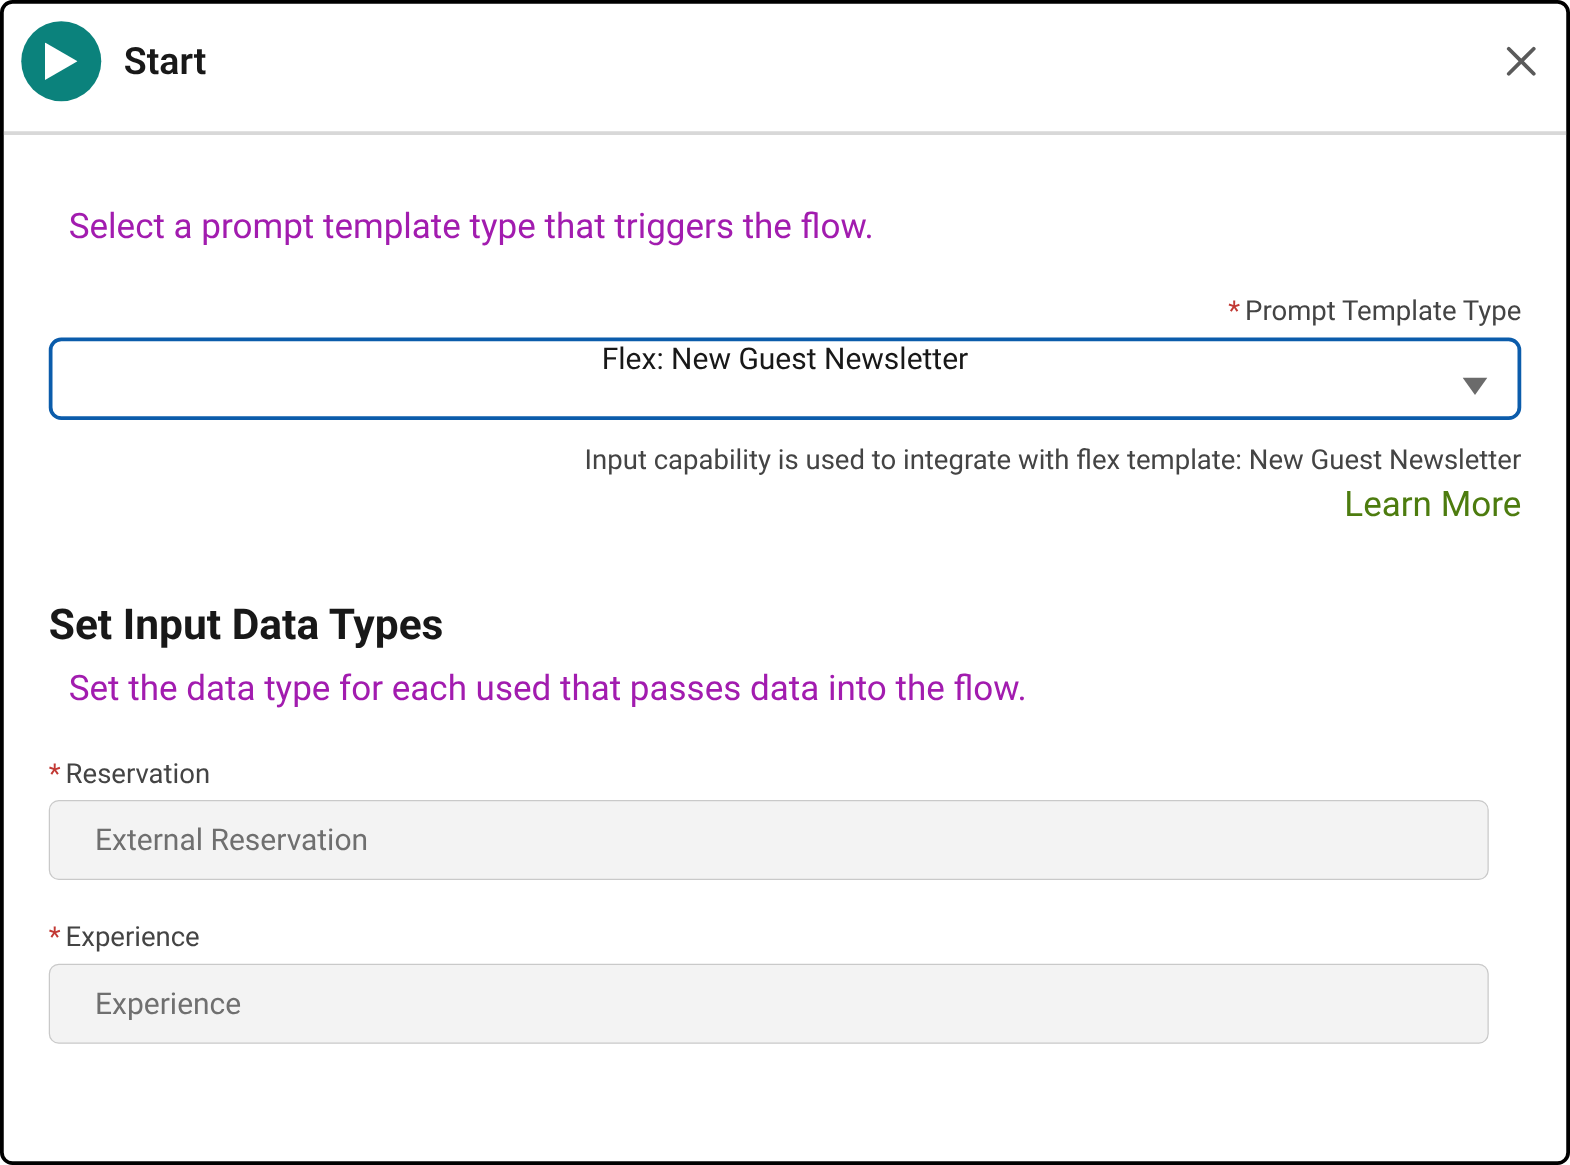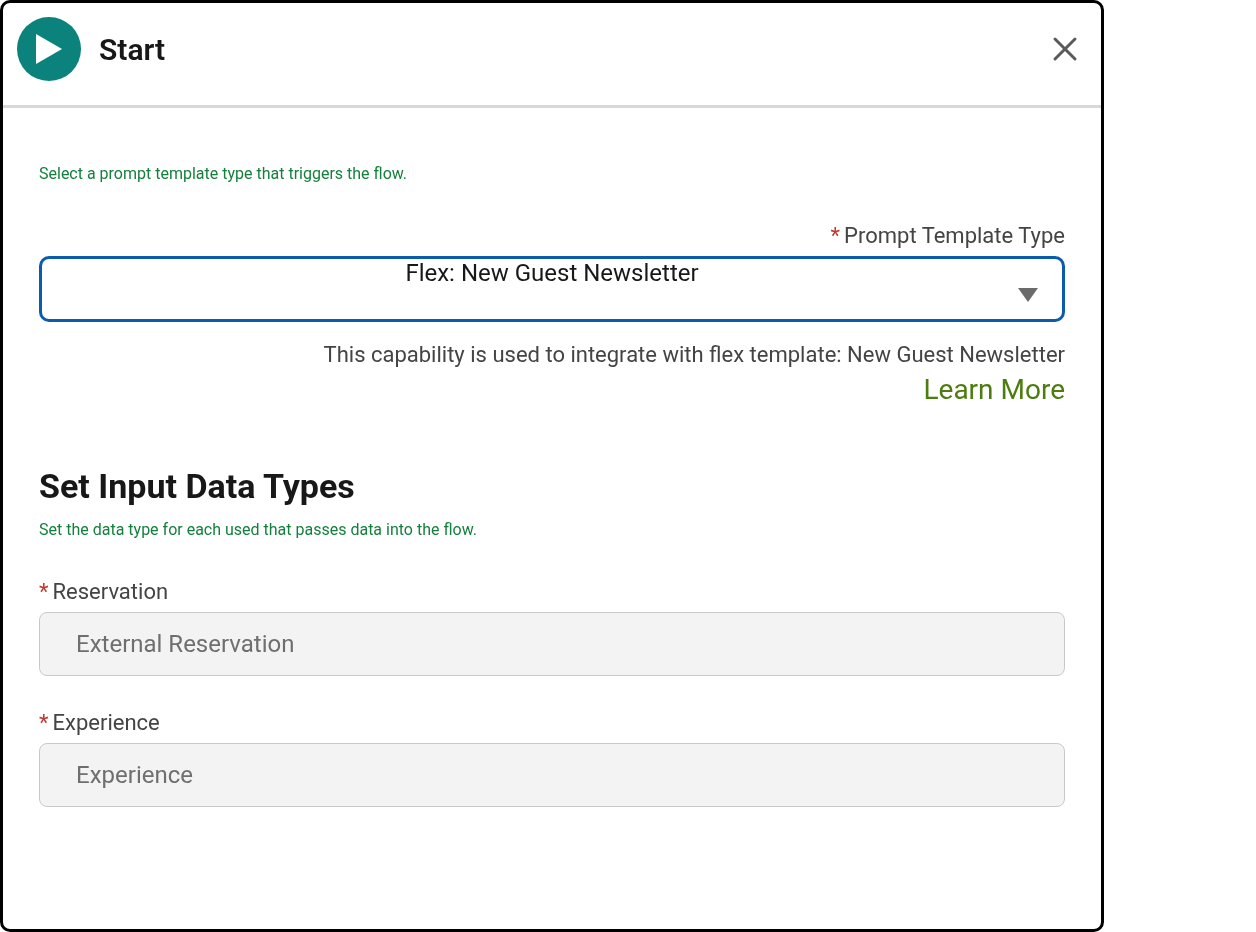--- a/index.html
+++ b/index.html
@@ -3,21 +3,21 @@
 <meta charset="utf-8">
 <style>
   * { box-sizing: border-box; }
   html, body { margin: 0; padding: 0; }
   body {
     font-family: -apple-system, BlinkMacSystemFont, "Segoe UI", Roboto, "Helvetica Neue", Arial, sans-serif;
     background: #fff;
     color: #181818;
   }
   .modal {
-    width: 1104px;
+    width: 1256px;
     height: 932px;
     border: 3px solid #000;
     border-radius: 10px;
     position: relative;
     overflow: hidden;
     background: #fff;
   }
   .modal-header {
     display: flex;
     align-items: center;
@@ -58,23 +58,23 @@
   .modal-body {
     padding: 56px 36px 0 36px;
   }
   .section-heading {
     font-size: 34px;
     font-weight: 700;
     color: #181818;
     margin: 0 0 14px 0;
   }
   .section-desc {
-    font-size: 16px;
-    color: #15803d;
-    margin: 0 0 40px 0;
+    font-size: 28px;
+    color: #a21caf;
+    margin: 0 0 40px 16px;
   }
   .field-block { margin-bottom: 20px; text-align: right; }
   .field-label {
     font-size: 22px;
     color: #444;
     margin-bottom: 8px;
     display: block;
   }
   .req { color: #c23934; margin-right: 4px; }
   .combobox {
@@ -158,21 +158,21 @@
         <span class="req">*</span><span>Prompt Template Type</span>
       </label>
       <div class="combobox" role="combobox" tabindex="0">
         <span class="value">Flex: New Guest Newsletter</span>
         <span class="caret">
           <svg width="20" height="14" viewBox="0 0 20 14">
             <polygon points="0,0 20,0 10,14" fill="#6b6b6b"></polygon>
           </svg>
         </span>
       </div>
-      <div class="helper-text">This capability is used to integrate with flex template: New Guest Newsletter</div>
+      <div class="helper-text">Input capability is used to integrate with flex template: New Guest Newsletter</div>
       <a class="learn-more">Learn More</a>
     </div>
 
     <div class="section2">
       <h2 class="section-heading">Set Input Data Types</h2>
       <p class="section-desc">Set the data type for each used that passes data into the flow.</p>
 
       <div class="input-block">
         <label class="field-label">
           <span class="req">*</span><span>Reservation</span>

